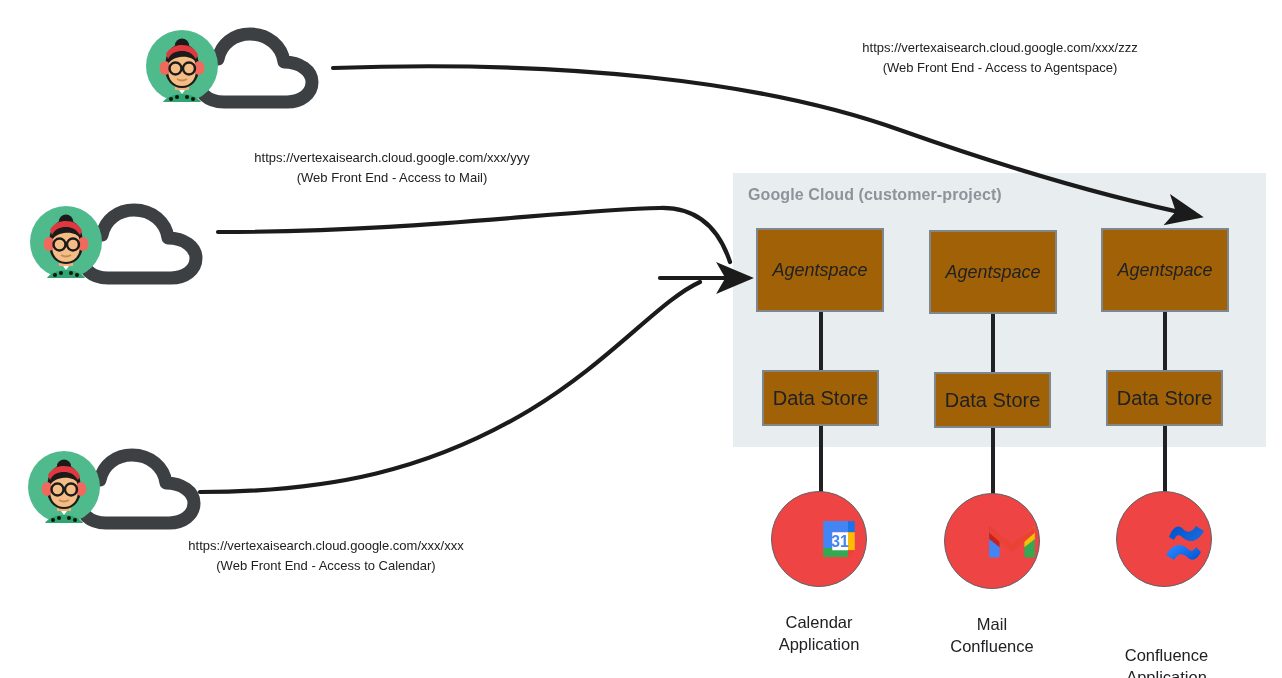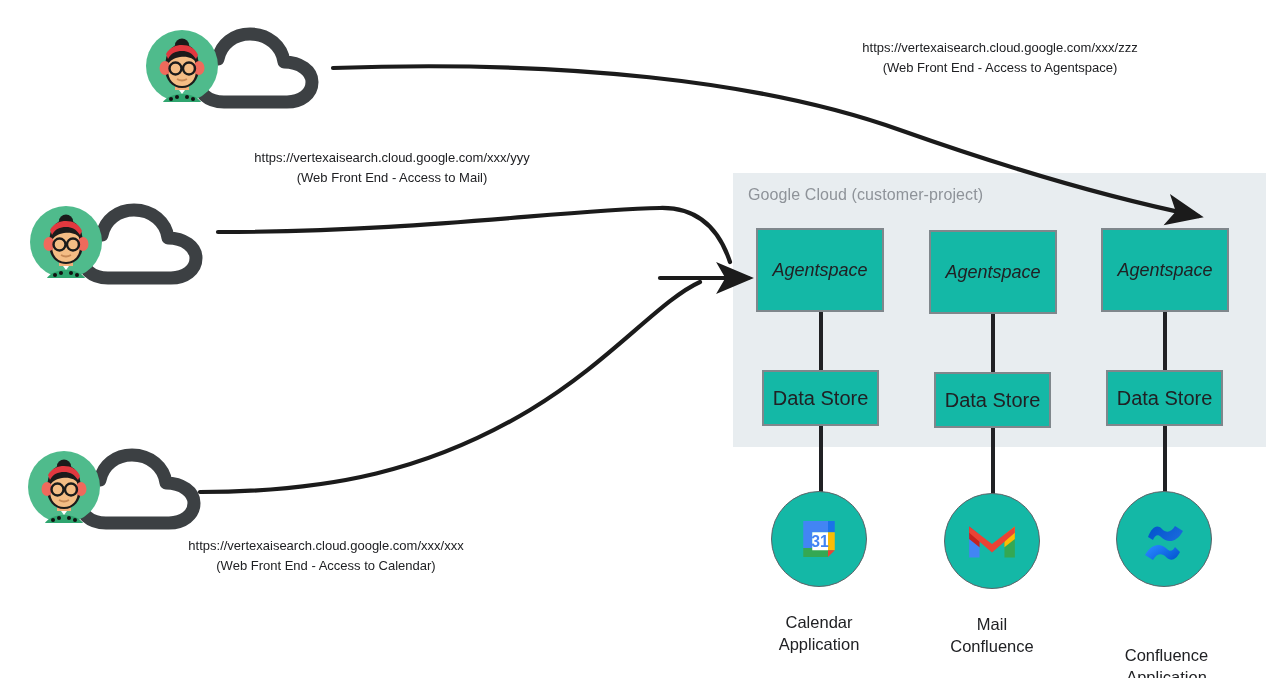--- a/index.html
+++ b/index.html
@@ -30,25 +30,26 @@
     background: #e8edf0;
   }
   .cloud-panel-label {
     position: absolute;
     left: 748px;
     top: 186px;
     font-size: 16px;
     color: #8e9399;
     letter-spacing: .1px;
     white-space: nowrap;
+    font-weight: bold;
   }
   
   .node-box {
     position: absolute;
-    background: #14b8a6;
+    background: #a16207;
     border: 2px solid #7f878c;
     display: flex;
     align-items: center;
     justify-content: center;
     text-align: center;
     font-size: 17px;
     color: #202124;
   }
   .node-box.agentspace {
     font-style: italic;
@@ -62,25 +63,25 @@
     position: absolute;
     width: 4px;
     background: #202124;
   }
   
   .app-circle {
     position: absolute;
     width: 96px;
     height: 96px;
     border-radius: 50%;
-    background: #14b8a6;
+    background: #ef4444;
     border: 1.5px solid #5f6368;
     display: flex;
     align-items: center;
-    justify-content: center;
+    justify-content: flex-end;
     z-index: 3;
   }
   .app-caption {
     position: absolute;
     text-align: center;
     font-size: 16.5px;
     line-height: 1.35;
     color: #202124;
     white-space: pre-line;
   }

